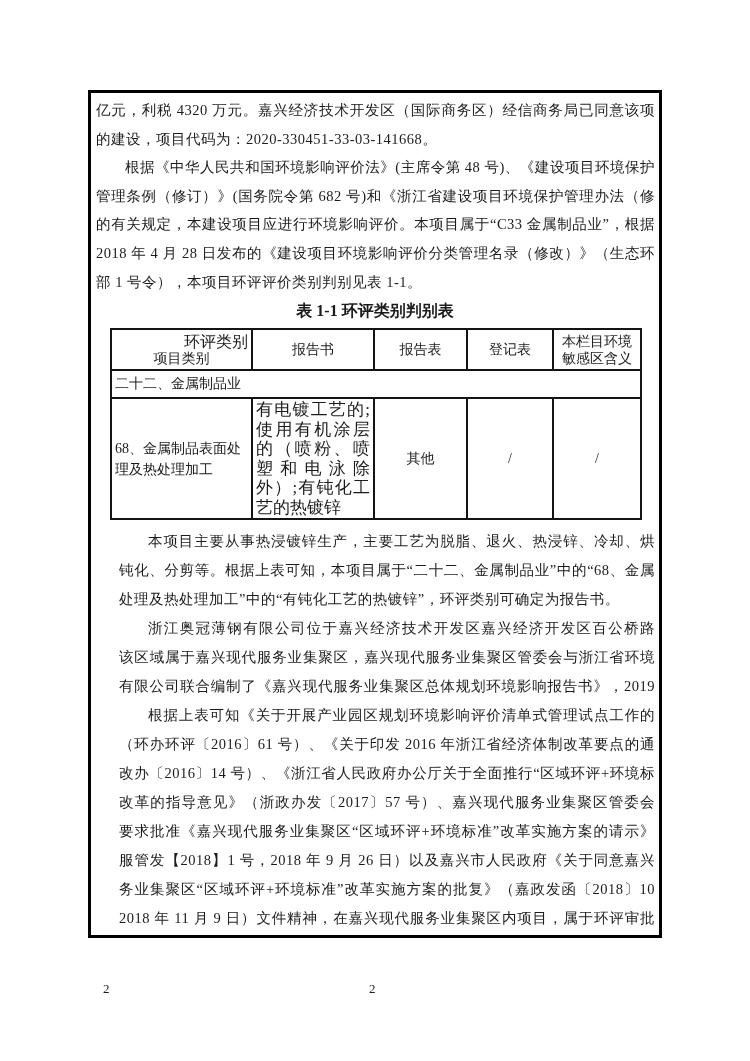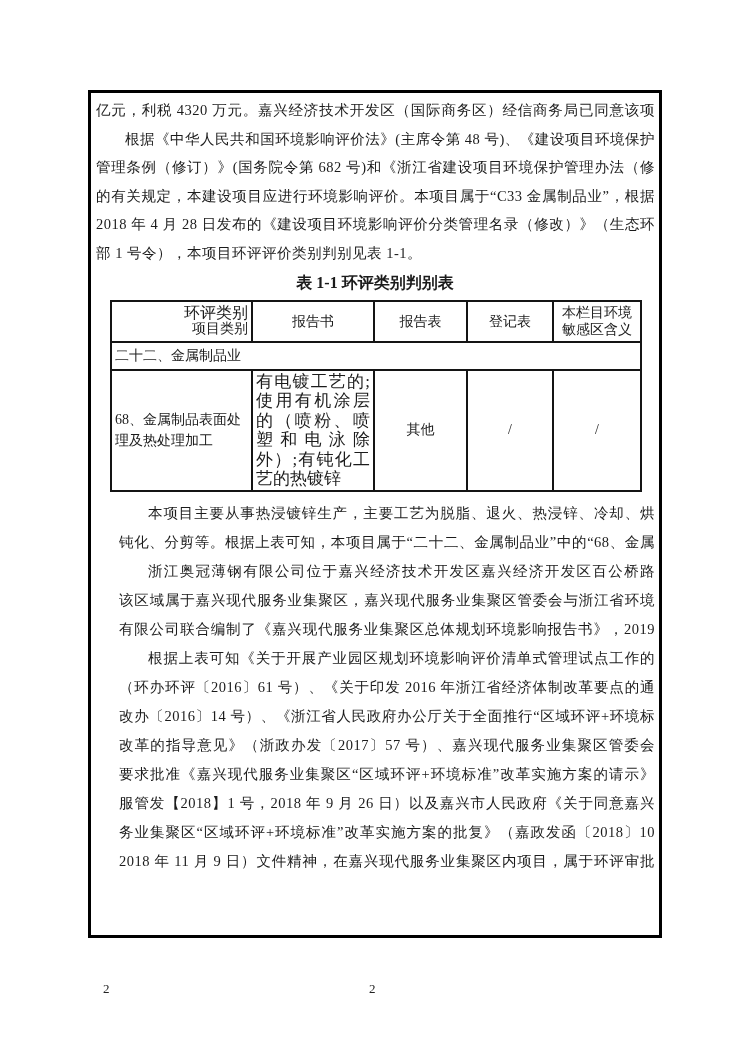--- a/index.html
+++ b/index.html
@@ -54,21 +54,21 @@
   }
   table.eia td {
     border: 2px solid #141414;
     padding: 1px 3px;
     vertical-align: middle;
     overflow: hidden;
   }
   td.hdr { text-align: center; line-height: 17px; height: 37px; }
   td.corner { padding: 1px 4px; }
   .c-top  { text-align: right; line-height: 17px; font-size: 16px; }
-  .c-bot  { text-align: right;  line-height: 17px; font-size: 14px; font-family: Liberation Mono, monospace; }
+  .c-bot  { text-align: center;  line-height: 17px; font-size: 14px; }
   td.section { height: 24px; text-align: left; padding-left: 5px; line-height: 20px; border-radius: 13px; }
   td.cat {
     height: 100px; text-align: left; line-height: 21px; padding: 2px 4px;
   }
   td.cond {
     height: 100px; text-align: justify; text-justify: inter-character;
     font-size: 17px; line-height: 19.5px; padding: 2px 5px; vertical-align: middle;
   }
   td.ctr { text-align: center; height: 100px; }
   .bottomblock { margin-top: 4px; margin-left: 23px; }
@@ -82,20 +82,21 @@
   .footer-num.center { left: 369px; top: 981px; }
 </style>
 </head>
 <body>
 
 <div class="page">
   <div class="frame">
 
     <div class="textblock topblock">
       <div class="line">亿元，利税 4320 万元。嘉兴经济技术开发区（国际商务区）经信商务局已同意该项目</div>
+      <div class="line end">的建设，项目代码为：2020-330451-33-03-141668。</div>
       <div class="line indent">根据《中华人民共和国环境影响评价法》(主席令第 48 号)、《建设项目环境保护</div>
       <div class="line">管理条例（修订）》(国务院令第 682 号)和《浙江省建设项目环境保护管理办法（修正）》</div>
       <div class="line">的有关规定，本建设项目应进行环境影响评价。本项目属于“C33 金属制品业”，根据</div>
       <div class="line">2018 年 4 月 28 日发布的《建设项目环境影响评价分类管理名录（修改）》（生态环境</div>
       <div class="line end">部 1 号令），本项目环评评价类别判别见表 1-1。</div>
     </div>
 
     <div class="tbl-title">表 1-1  环评类别判别表</div>
 
     <table class="eia">
@@ -126,20 +127,21 @@
         <td class="ctr">其他</td>
         <td class="ctr">/</td>
         <td class="ctr">/</td>
       </tr>
     </tbody>
       </table>
 
     <div class="textblock bottomblock">
       <div class="line indent">本项目主要从事热浸镀锌生产，主要工艺为脱脂、退火、热浸锌、冷却、烘干、</div>
       <div class="line">钝化、分剪等。根据上表可知，本项目属于“二十二、金属制品业”中的“68、金属表面</div>
+      <div class="line end">处理及热处理加工”中的“有钝化工艺的热镀锌”，环评类别可确定为报告书。</div>
       <div class="line indent">浙江奥冠薄钢有限公司位于嘉兴经济技术开发区嘉兴经济开发区百公桥路 166 号，</div>
       <div class="line">该区域属于嘉兴现代服务业集聚区，嘉兴现代服务业集聚区管委会与浙江省环境科技</div>
       <div class="line">有限公司联合编制了《嘉兴现代服务业集聚区总体规划环境影响报告书》，2019 年 4</div>
       <div class="line indent">根据上表可知《关于开展产业园区规划环境影响评价清单式管理试点工作的通知》</div>
       <div class="line">（环办环评〔2016〕61 号）、《关于印发 2016 年浙江省经济体制改革要点的通知》（浙</div>
       <div class="line">改办〔2016〕14 号）、《浙江省人民政府办公厅关于全面推行“区域环评+环境标准”</div>
       <div class="line">改革的指导意见》（浙政办发〔2017〕57 号）、嘉兴现代服务业集聚区管委会《关于</div>
       <div class="line">要求批准《嘉兴现代服务业集聚区“区域环评+环境标准”改革实施方案的请示》（嘉</div>
       <div class="line">服管发【2018】1 号，2018 年 9 月 26 日）以及嘉兴市人民政府《关于同意嘉兴现代服</div>
       <div class="line">务业集聚区“区域环评+环境标准”改革实施方案的批复》（嘉政发函〔2018〕10 号，</div>

